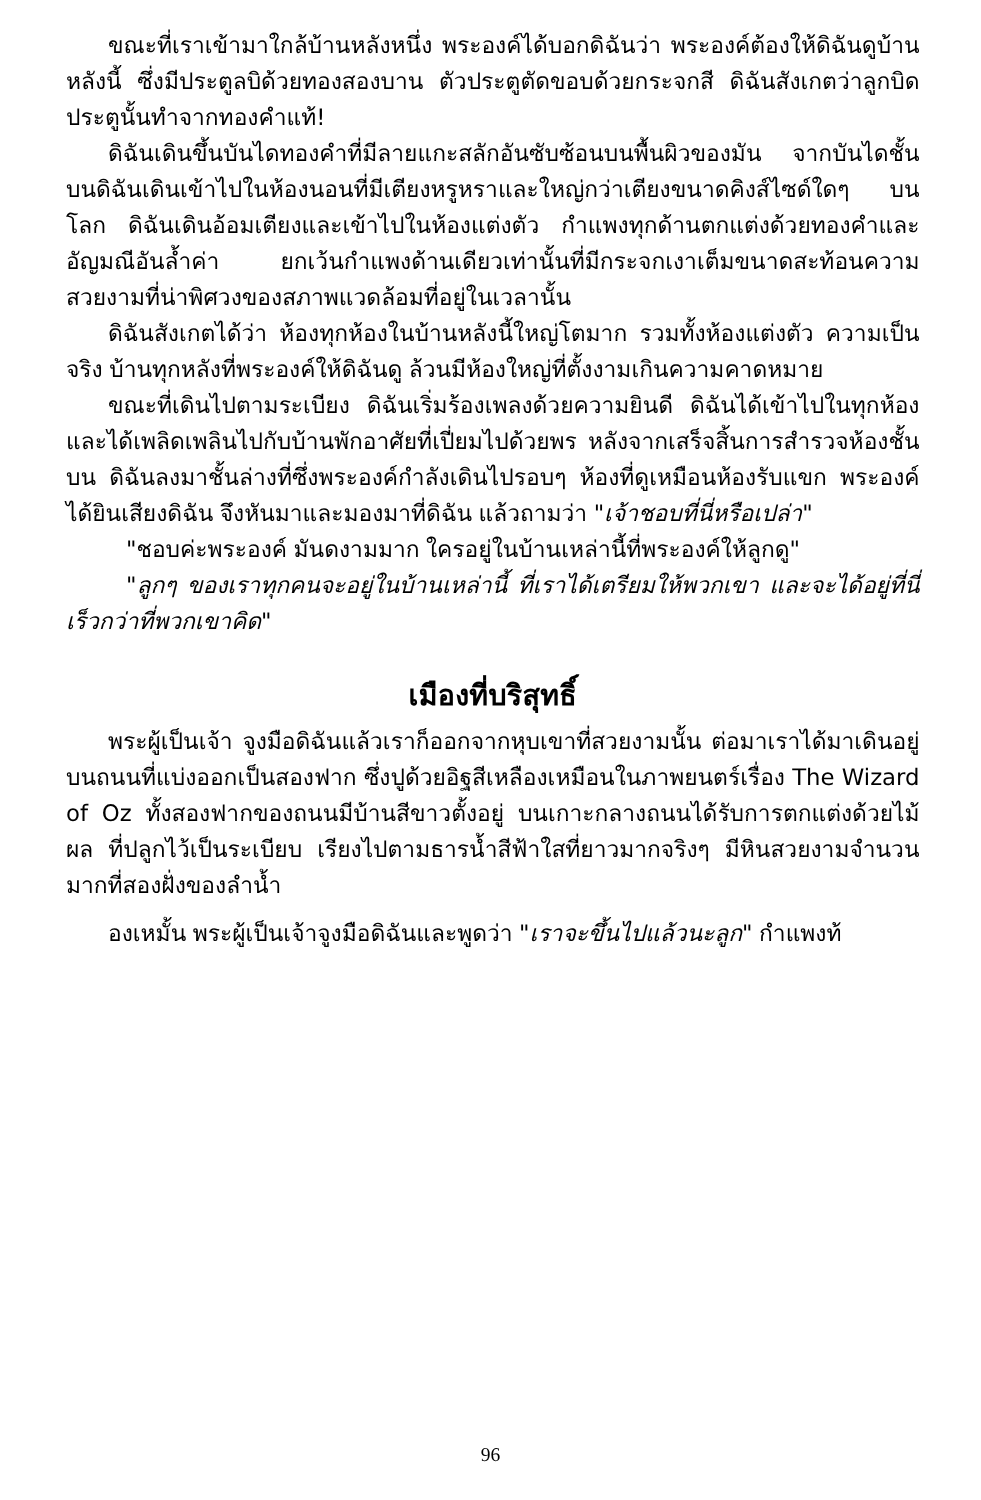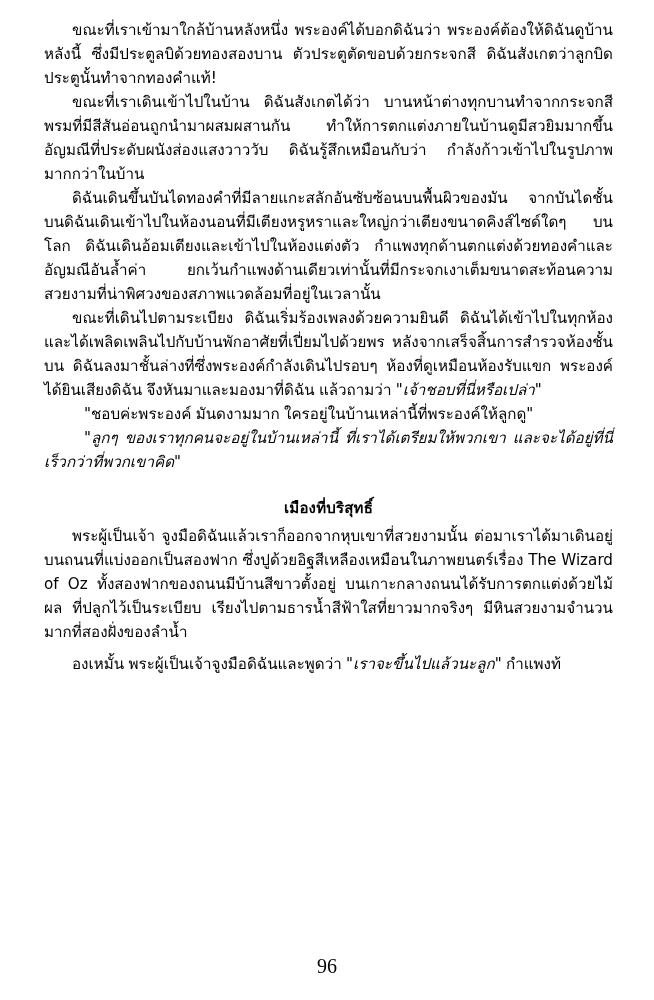--- a/index.html
+++ b/index.html
@@ -33,47 +33,47 @@
   }
   .body-text p.quote-line {
     text-indent: 40px;
   }
   .italic {
     font-style: italic;
   }
   .section-heading {
     margin: 22px 0 4px 0;
     text-align: center;
-    font-size: 15px;
+    font-size: 19px;
     font-weight: bold;
     font-family: "DejaVu Sans", "Liberation Sans", sans-serif;
     letter-spacing: 0.2px;
   }
   .gap-small {
     height: 8px;
   }
   .page-number {
     position: absolute;
     bottom: 22px;
     left: 0;
     width: 654px;
     text-align: center;
-    font-size: 20px;
+    font-size: 13px;
     font-family: "Liberation Serif", serif;
   }
 </style>
 </head>
 <body>
 
 <div class="page">
   <div class="body-text">
 
     <p>ขณะที่เราเข้ามาใกล้บ้านหลังหนึ่ง พระองค์ได้บอกดิฉันว่า พระองค์ต้องให้ดิฉันดูบ้านหลังนี้ ซึ่งมีประตูลบิด้วยทองสองบาน ตัวประตูตัดขอบด้วยกระจกสี ดิฉันสังเกตว่าลูกบิดประตูนั้นทำจากทองคำแท้!</p>
-    <p>ขณะที่เราเดินเข้าไปในบ้าน ดิฉันสังเกตได้ว่า บานหน้าต่างทุกบานทำจากกระจกสีพรมที่มีสีสันอ่อนถูกนำมาผสมผสานกัน ทำให้การตกแต่งภายในบ้านดูมีสวยิมมากขึ้น อัญมณีที่ประดับผนังส่องแสงวาววับ ดิฉันรู้สึกเหมือนกับว่า กำลังก้าวเข้าไปในรูปภาพมากกว่าในบ้าน</p>
     <p>ดิฉันเดินขึ้นบันไดทองคำที่มีลายแกะสลักอันซับซ้อนบนพื้นผิวของมัน จากบันไดชั้นบนดิฉันเดินเข้าไปในห้องนอนที่มีเตียงหรูหราและใหญ่กว่าเตียงขนาดคิงส์ไซด์ใดๆ บนโลก ดิฉันเดินอ้อมเตียงและเข้าไปในห้องแต่งตัว กำแพงทุกด้านตกแต่งด้วยทองคำและอัญมณีอันล้ำค่า ยกเว้นกำแพงด้านเดียวเท่านั้นที่มีกระจกเงาเต็มขนาดสะท้อนความสวยงามที่น่าพิศวงของสภาพแวดล้อมที่อยู่ในเวลานั้น</p>
+    <p>ดิฉันสังเกตได้ว่า ห้องทุกห้องในบ้านหลังนี้ใหญ่โตมาก รวมทั้งห้องแต่งตัว ความเป็นจริง บ้านทุกหลังที่พระองค์ให้ดิฉันดู ล้วนมีห้องใหญ่ที่ตั้งงามเกินความคาดหมาย</p>
 
     <p><span>ขณะที่เดินไปตามระเบียง ดิฉันเริ่มร้องเพลงด้วยความยินดี ดิฉันได้เข้าไปในทุกห้องและได้เพลิดเพลินไปกับบ้านพักอาศัยที่เปี่ยมไปด้วยพร หลังจากเสร็จสิ้นการสำรวจห้องชั้นบน ดิฉันลงมาชั้นล่างที่ซึ่งพระองค์กำลังเดินไปรอบๆ ห้องที่ดูเหมือนห้องรับแขก พระองค์ได้ยินเสียงดิฉัน จึงหันมาและมองมาที่ดิฉัน แล้วถามว่า </span><span class="italic">"เจ้าชอบที่นี่หรือเปล่า"</span></p>
 
     <p class="quote-line">"ชอบค่ะพระองค์ มันดงามมาก ใครอยู่ในบ้านเหล่านี้ที่พระองค์ให้ลูกดู"</p>
 
     <p class="quote-line italic">"ลูกๆ ของเราทุกคนจะอยู่ในบ้านเหล่านี้ ที่เราได้เตรียมให้พวกเขา และจะได้อยู่ที่นี่เร็วกว่าที่พวกเขาคิด"</p>
 
     <h2 class="section-heading">เมืองที่บริสุทธิ์</h2>
 
     <p>พระผู้เป็นเจ้า จูงมือดิฉันแล้วเราก็ออกจากหุบเขาที่สวยงามนั้น ต่อมาเราได้มาเดินอยู่บนถนนที่แบ่งออกเป็นสองฟาก ซึ่งปูด้วยอิฐสีเหลืองเหมือนในภาพยนตร์เรื่อง The Wizard of Oz ทั้งสองฟากของถนนมีบ้านสีขาวตั้งอยู่ บนเกาะกลางถนนได้รับการตกแต่งด้วยไม้ผล ที่ปลูกไว้เป็นระเบียบ เรียงไปตามธารน้ำสีฟ้าใสที่ยาวมากจริงๆ มีหินสวยงามจำนวนมากที่สองฝั่งของลำน้ำ</p>

